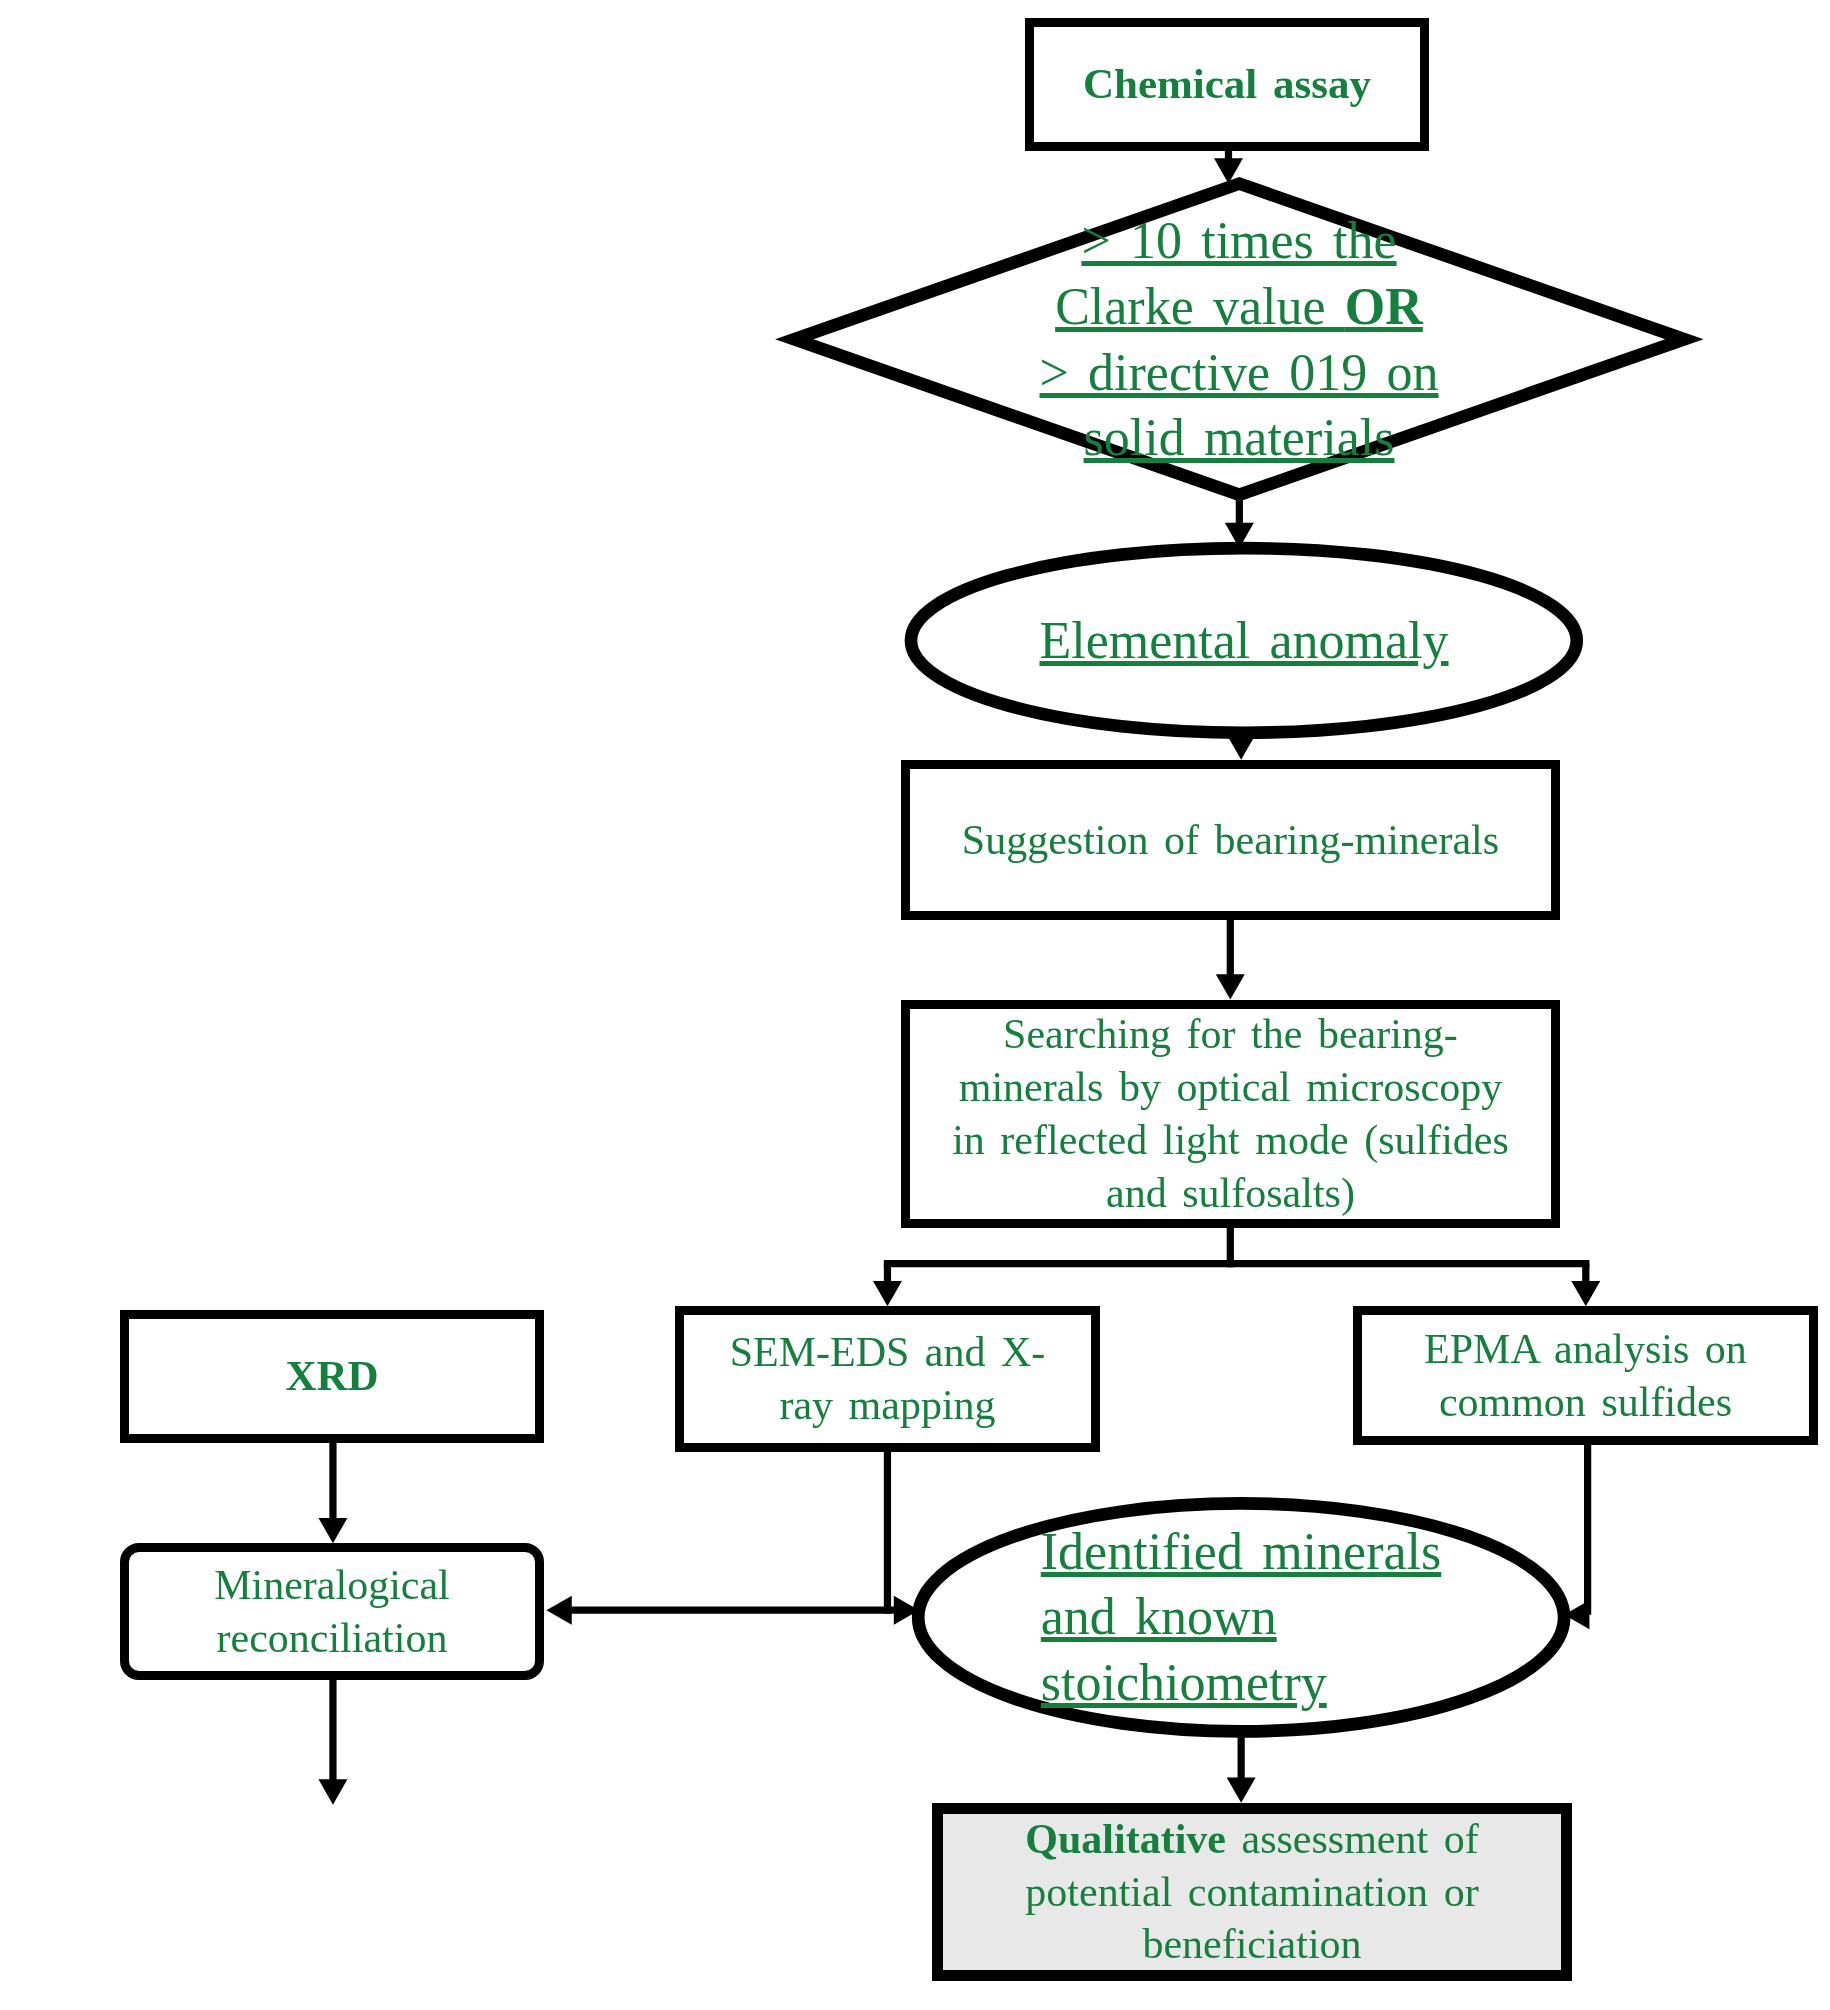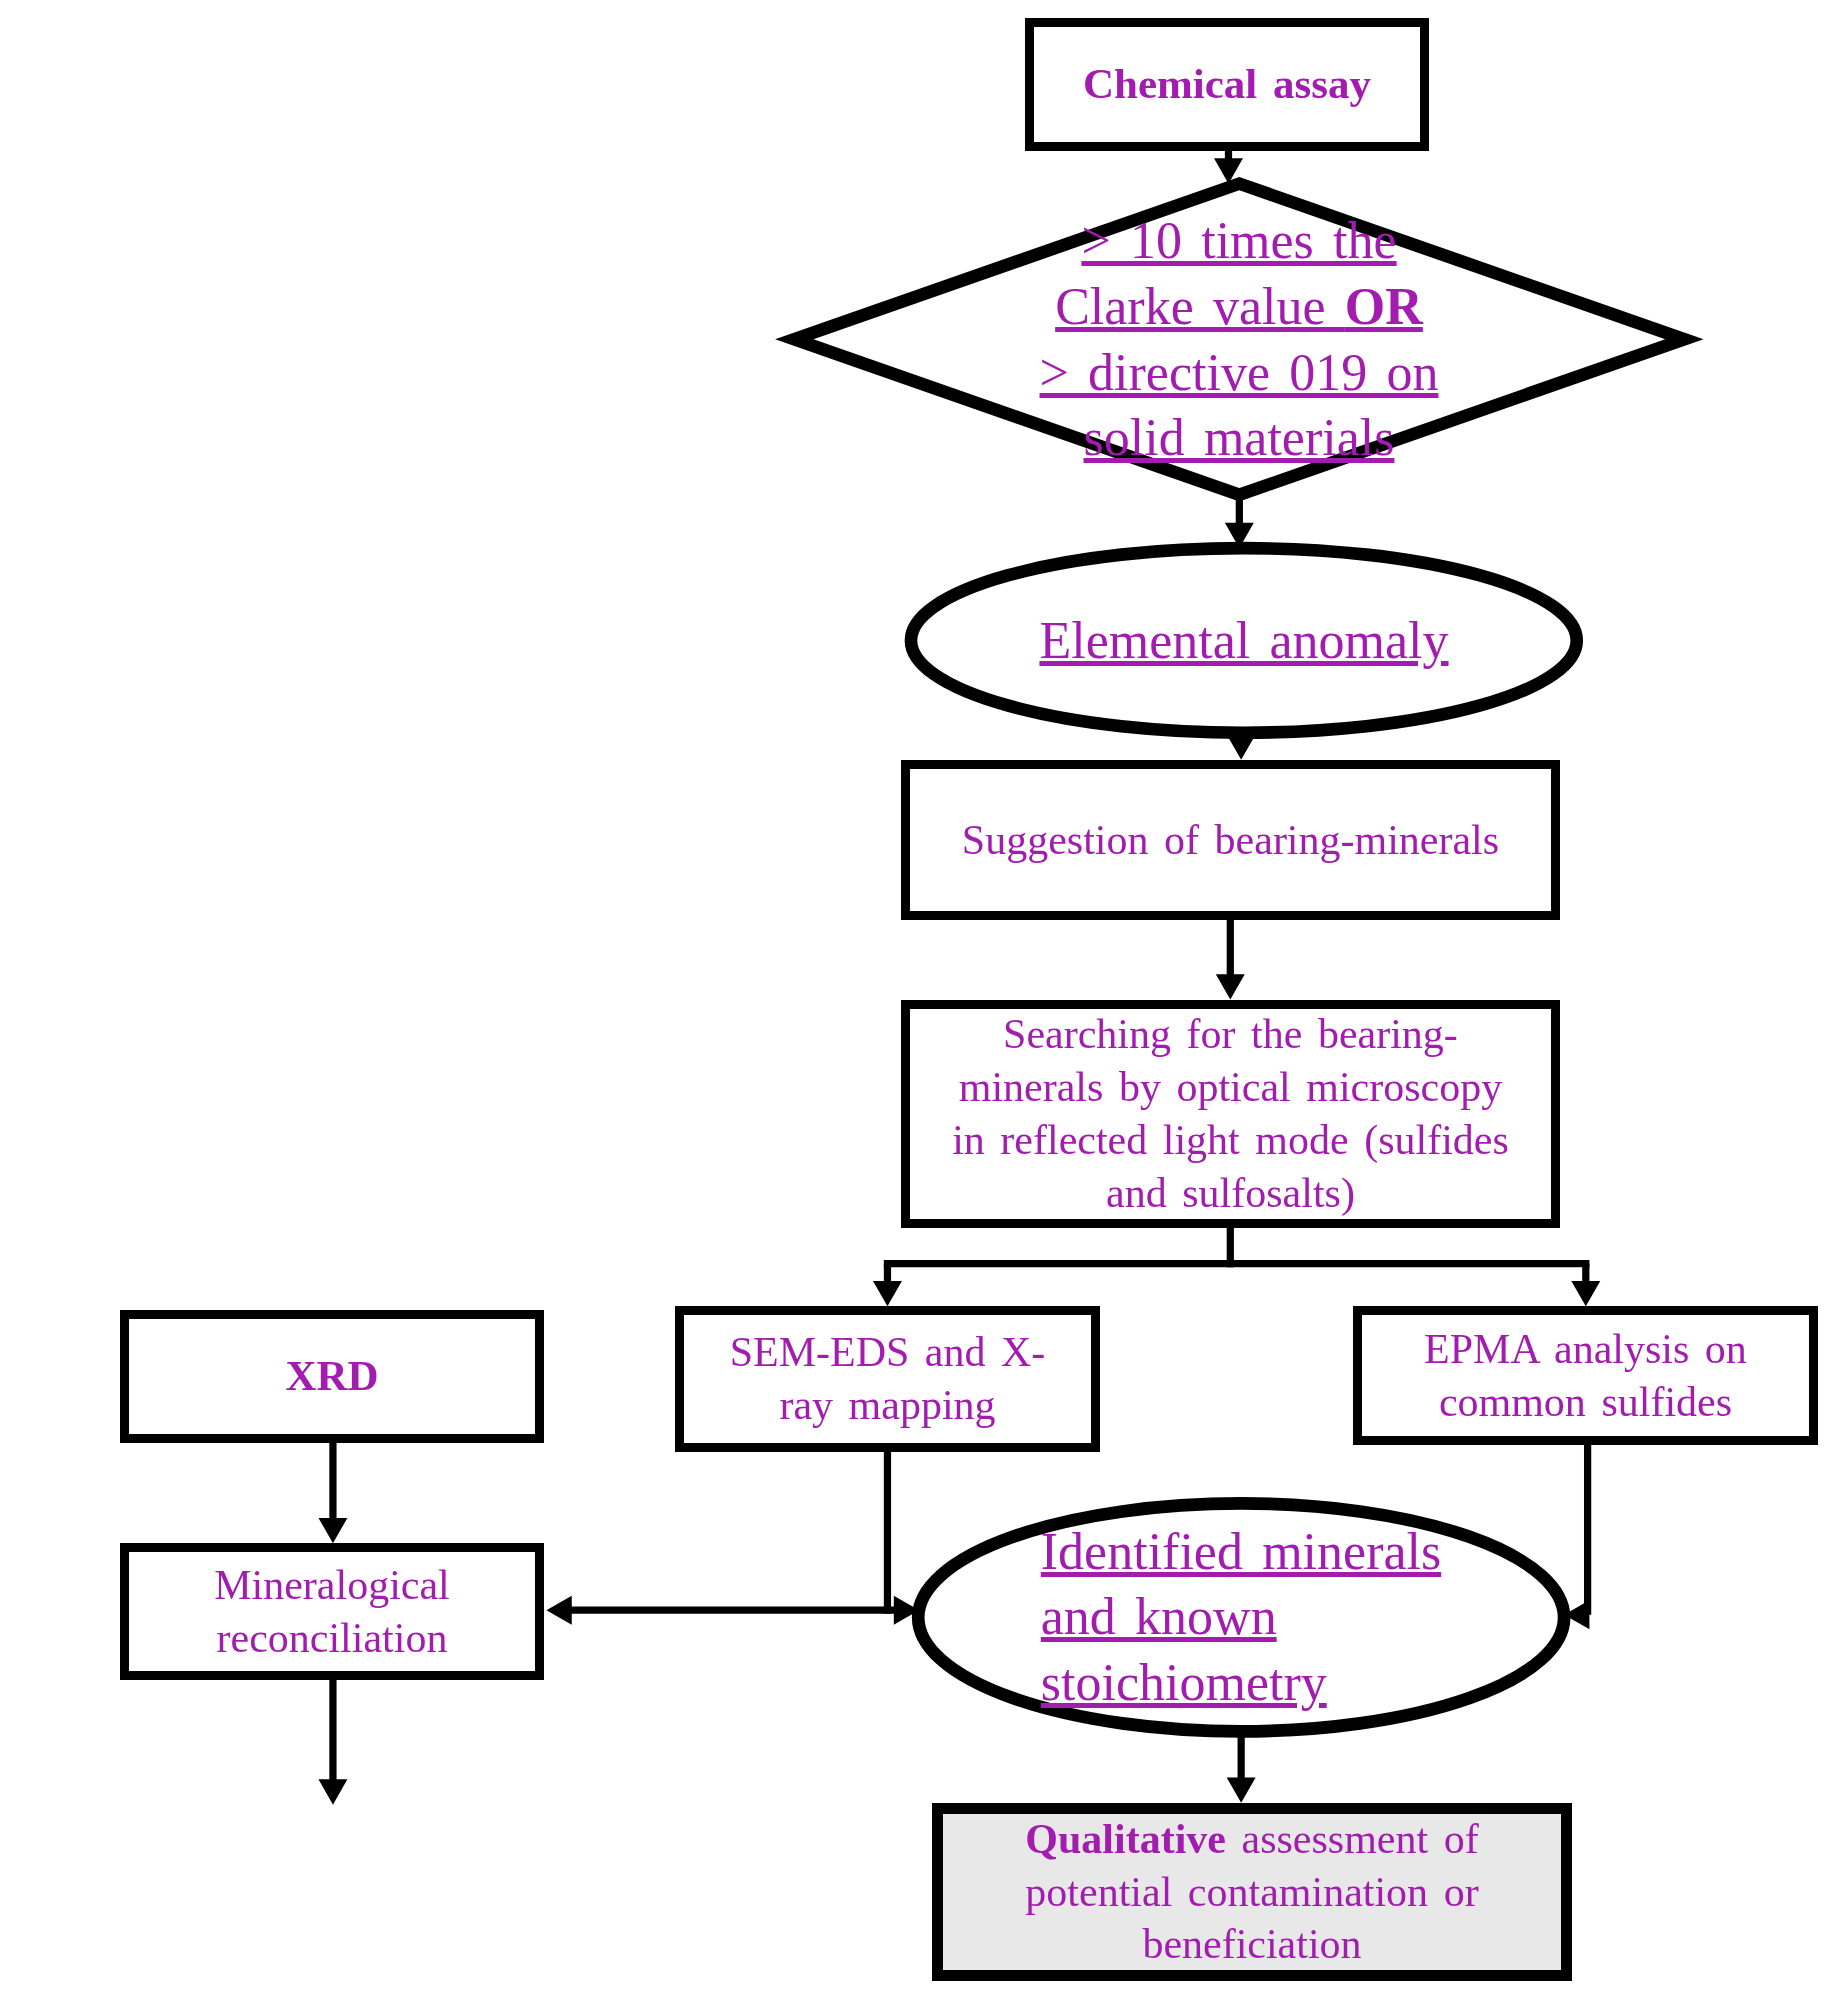--- a/index.html
+++ b/index.html
@@ -2,21 +2,21 @@
 <html style="font-size:14.5px"><head>
 <meta charset="utf-8">
 <style>
   html,body{margin:0;padding:0;background:#ffffff;}
   .canvas{
     position:relative;
     width:1668px;
     height:2010px;
     background:#ffffff;
     font-family:"Liberation Serif","DejaVu Serif",serif;
-    color:#a21caf;
+    color:#15803d;
   }
   svg.underlay{position:absolute;left:0;top:0;width:1831px;height:2010px;}
   .node-box{
     position:absolute;
     box-sizing:border-box;
     border:9px solid #000;
     background:#fff;
     display:flex;
     align-items:center;
     justify-content:center;
@@ -150,21 +150,21 @@
 
   <div class="node-box" style="left:1353px;top:1306px;width:465px;height:139px;">
     <span class="preline">EPMA analysis on
 common sulfides</span>
   </div>
 
   <div class="node-box" style="left:120px;top:1310px;width:424px;height:133px;">
     <span class="title-text">XRD</span>
   </div>
 
-  <div class="node-box" style="left:120px;top:1543px;width:424px;height:137px;">
+  <div class="node-box" style="left:120px;top:1543px;width:424px;height:137px;border-radius:19px;">
     <span class="preline">Mineralogical
 reconciliation</span>
   </div>
 
   <div class="shape-text" style="left:918px;top:1503px;width:646px;height:228px;">
     <div class="preline">Identified minerals
 and known
 stoichiometry</div>
   </div>
 

